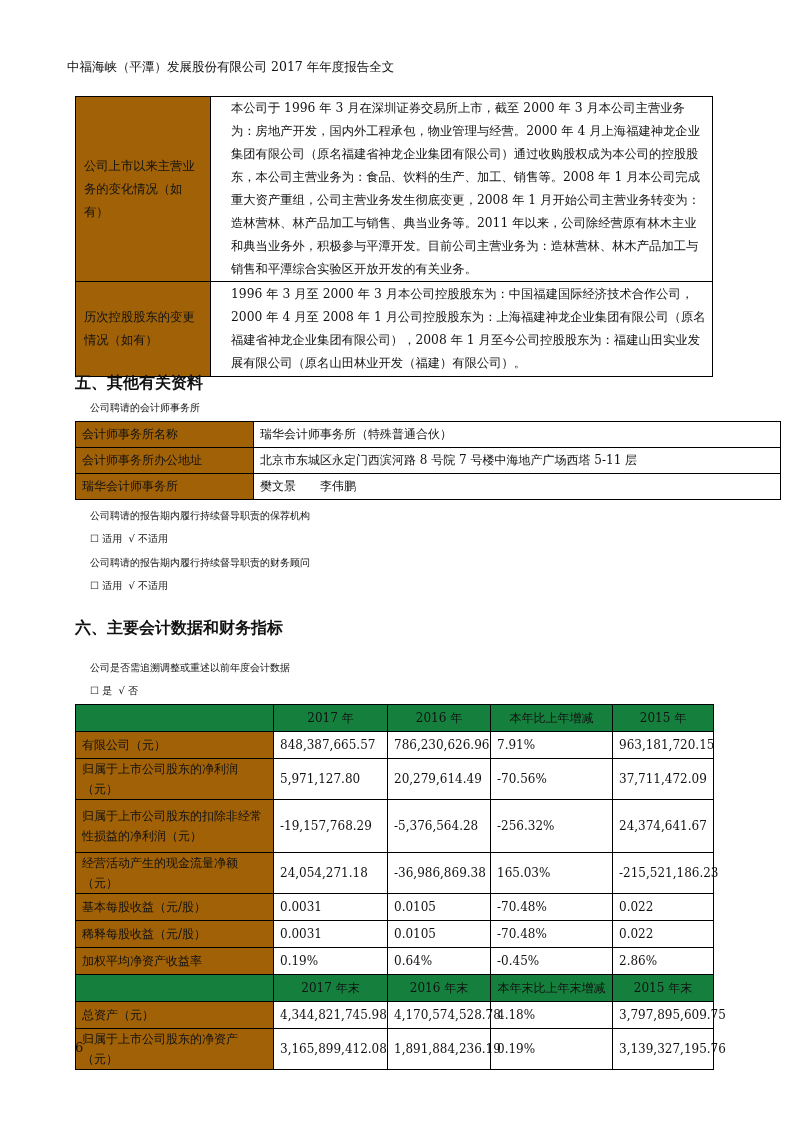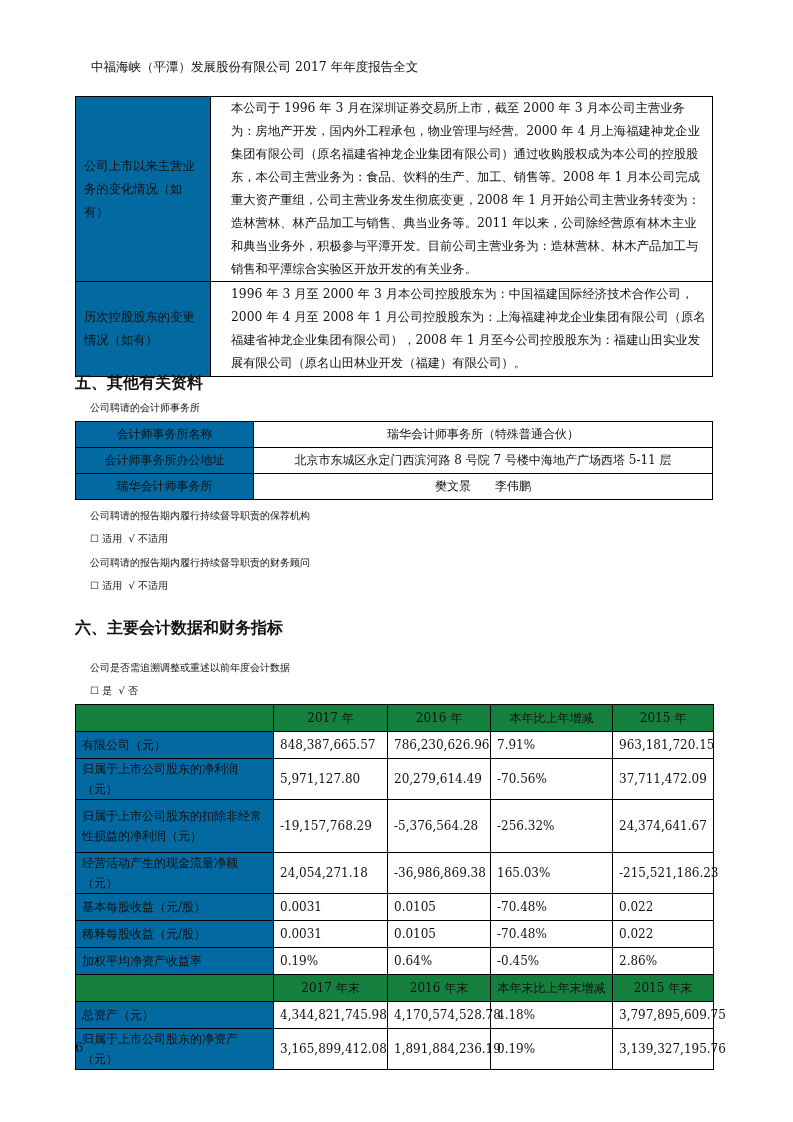--- a/index.html
+++ b/index.html
@@ -2,32 +2,32 @@
 <html><head>
 <meta charset="utf-8">
 <style>
   html, body { margin: 0; padding: 0; background: #ffffff; }
   body {
     width: 793px; height: 1122px; position: relative; overflow: hidden;
     font-family: "DejaVu Serif", "Liberation Serif", serif;
     color: #111111; font-size: 12px;
   }
   .abs { position: absolute; }
-  .header-title { left: 91px; top: 59px; font-size: 12.5px; }
+  .header-title { left: 67px; top: 59px; font-size: 12.5px; }
   table { border-collapse: collapse; position: absolute; table-layout: fixed; }
   td { border: 1.3px solid #000; padding: 0 6px; font-size: 12px; line-height: 22px; vertical-align: middle; }
-  td.lab { background: #0369a1; }
+  td.lab { background: #a16207; }
   td.hdr { background: #15803d; text-align: center; }
   td.num { }
   .t1 { left: 75px; top: 96px; width: 638px; }
   .t1 td { line-height: 23px; font-size: 12.3px; padding-left: 20px; }
   .t1 td.lab { width: 120px; padding-left: 8px; }
   .section { left: 75px; font-weight: bold; font-size: 16px; font-family: "DejaVu Sans", "Liberation Sans", sans-serif; }
   .para { left: 90px; font-size: 10px; }
-  .t2 { left: 75px; top: 421px; width: 638px; text-align: center; }
+  .t2 { left: 75px; top: 421px; width: 706px; }
   .t2 td { height: 25px; line-height: 25px; }
   .t2 td.lab { width: 165px; }
   .t3 { left: 75px; top: 704px; width: 638px; }
   .t3 td { height: 26px; line-height: 26px; }
   .t3 td.lab { line-height: 20px; }
   .t3 tr.tall td { height: 52px; }
   .chk { display: inline-block; }
   .page-num { left: 75px; top: 1040px; font-size: 13px; }
 </style>
 </head>

